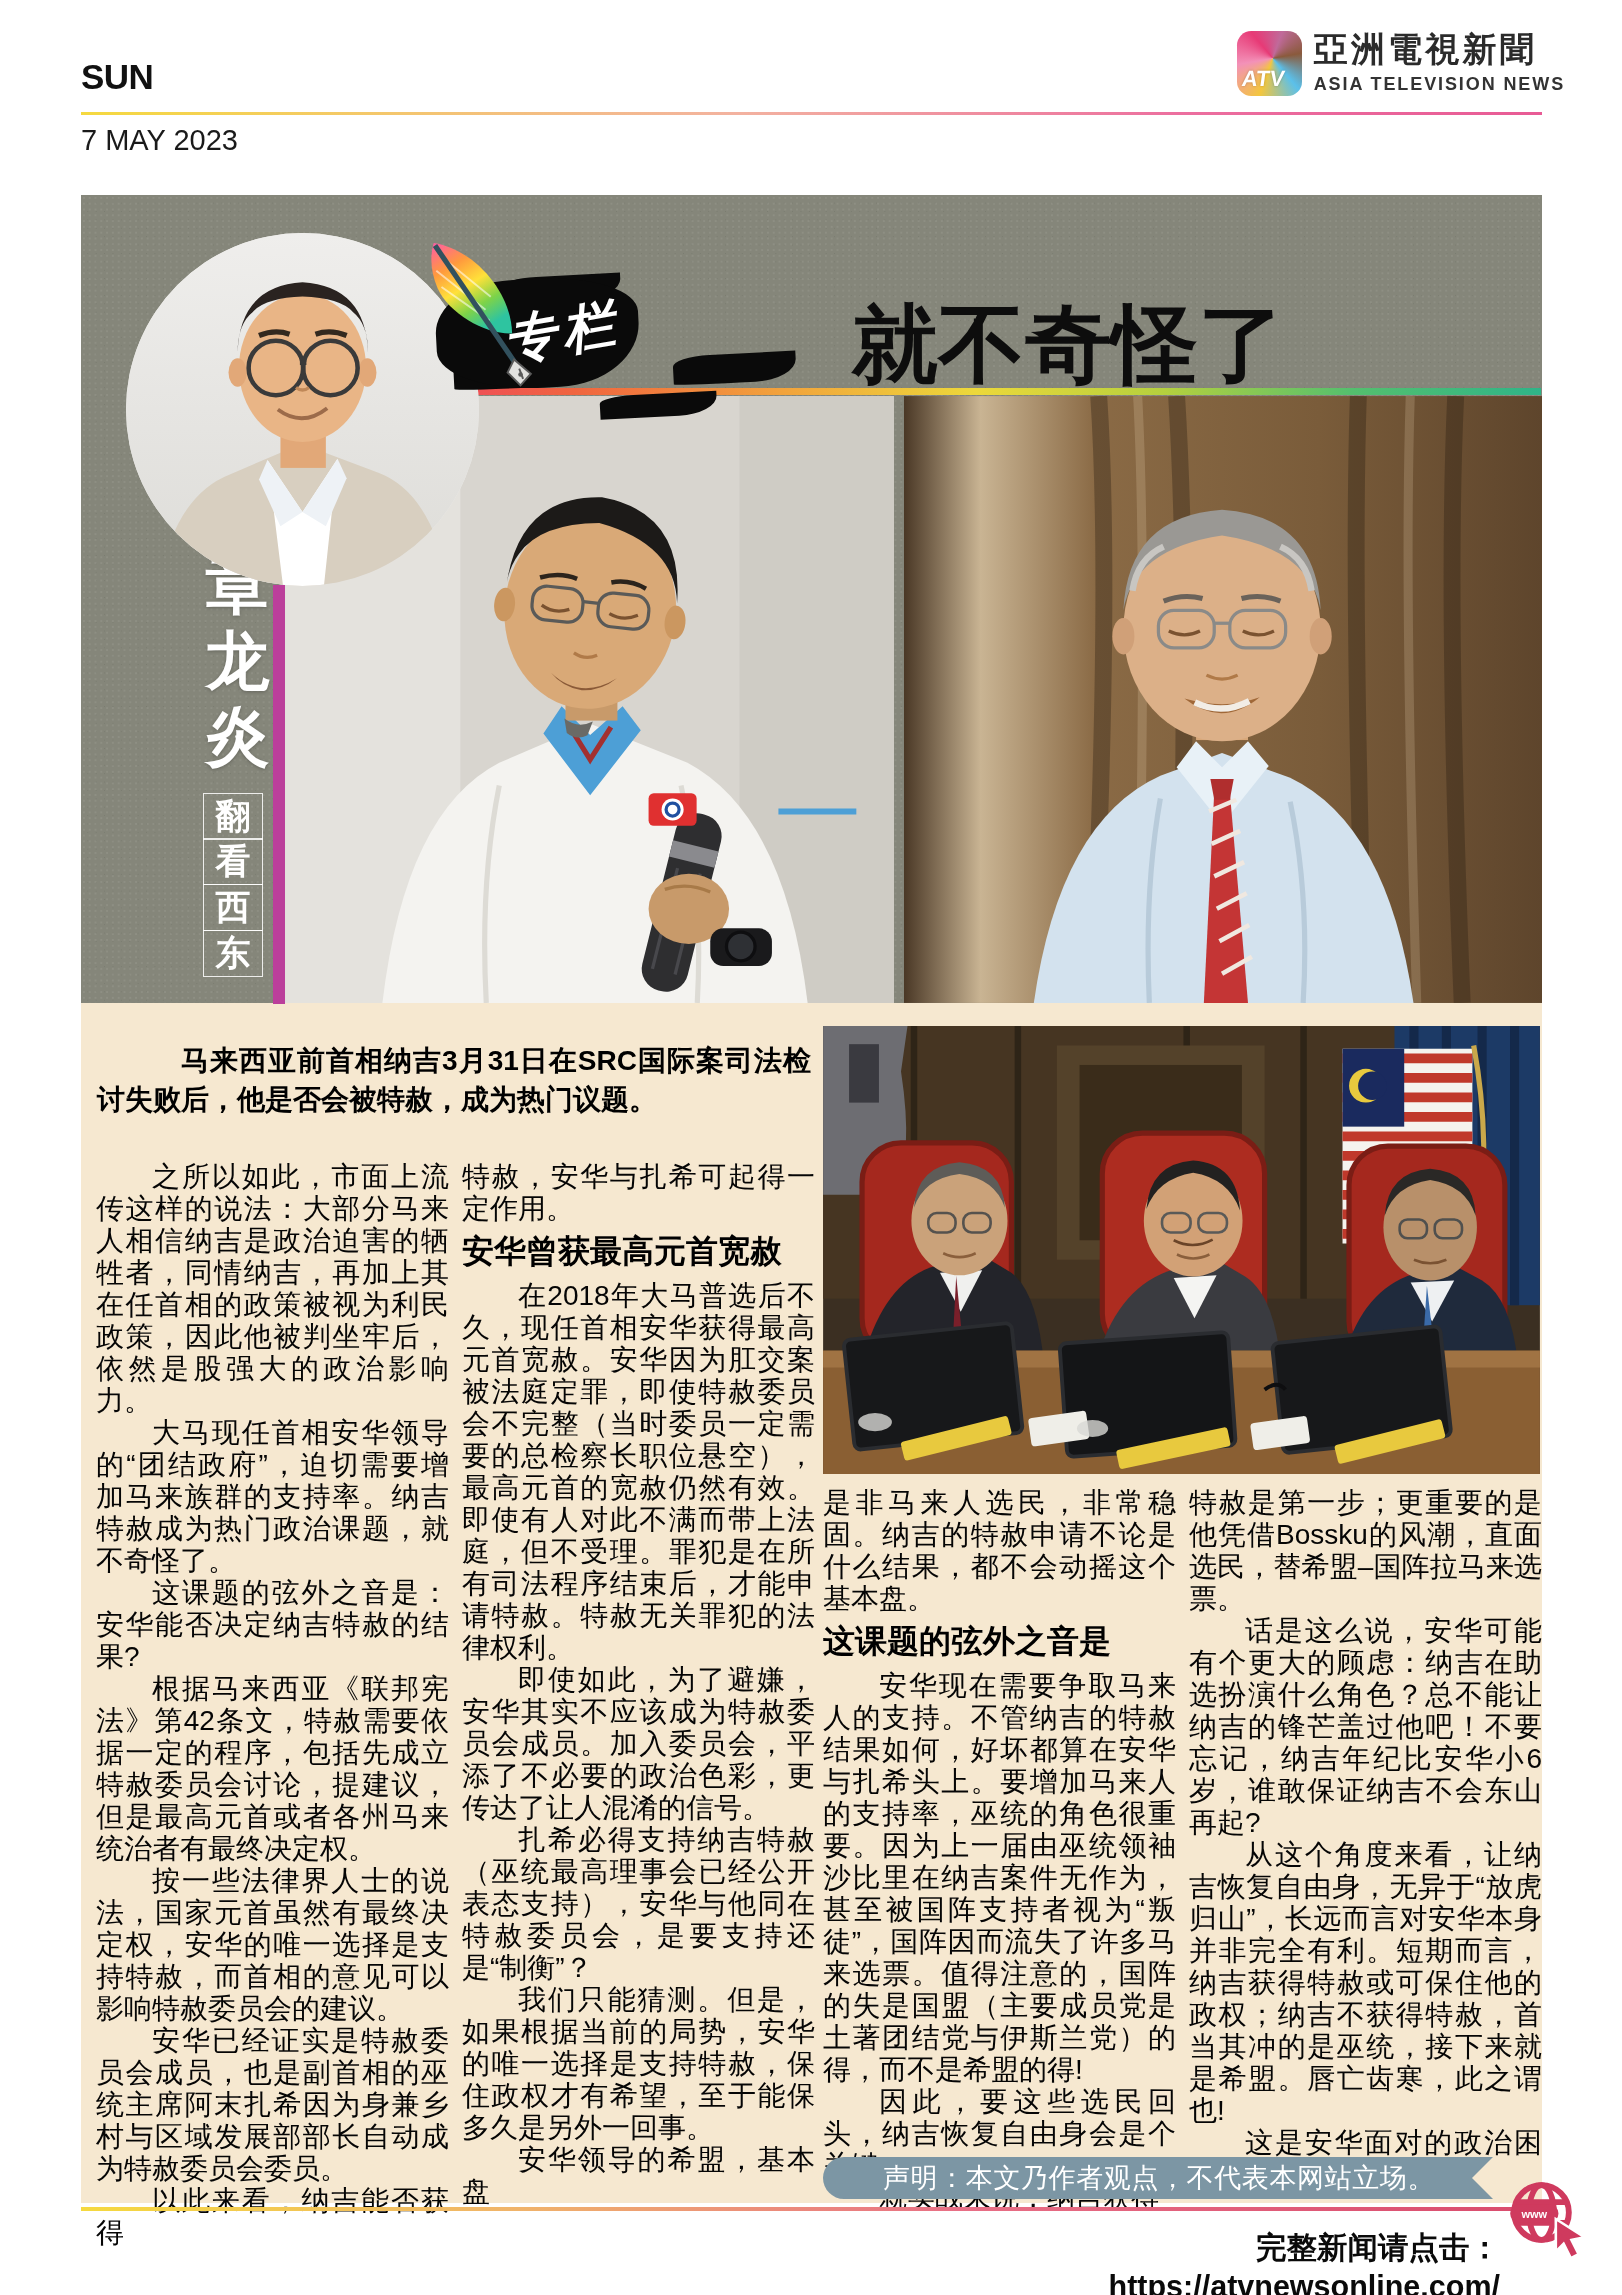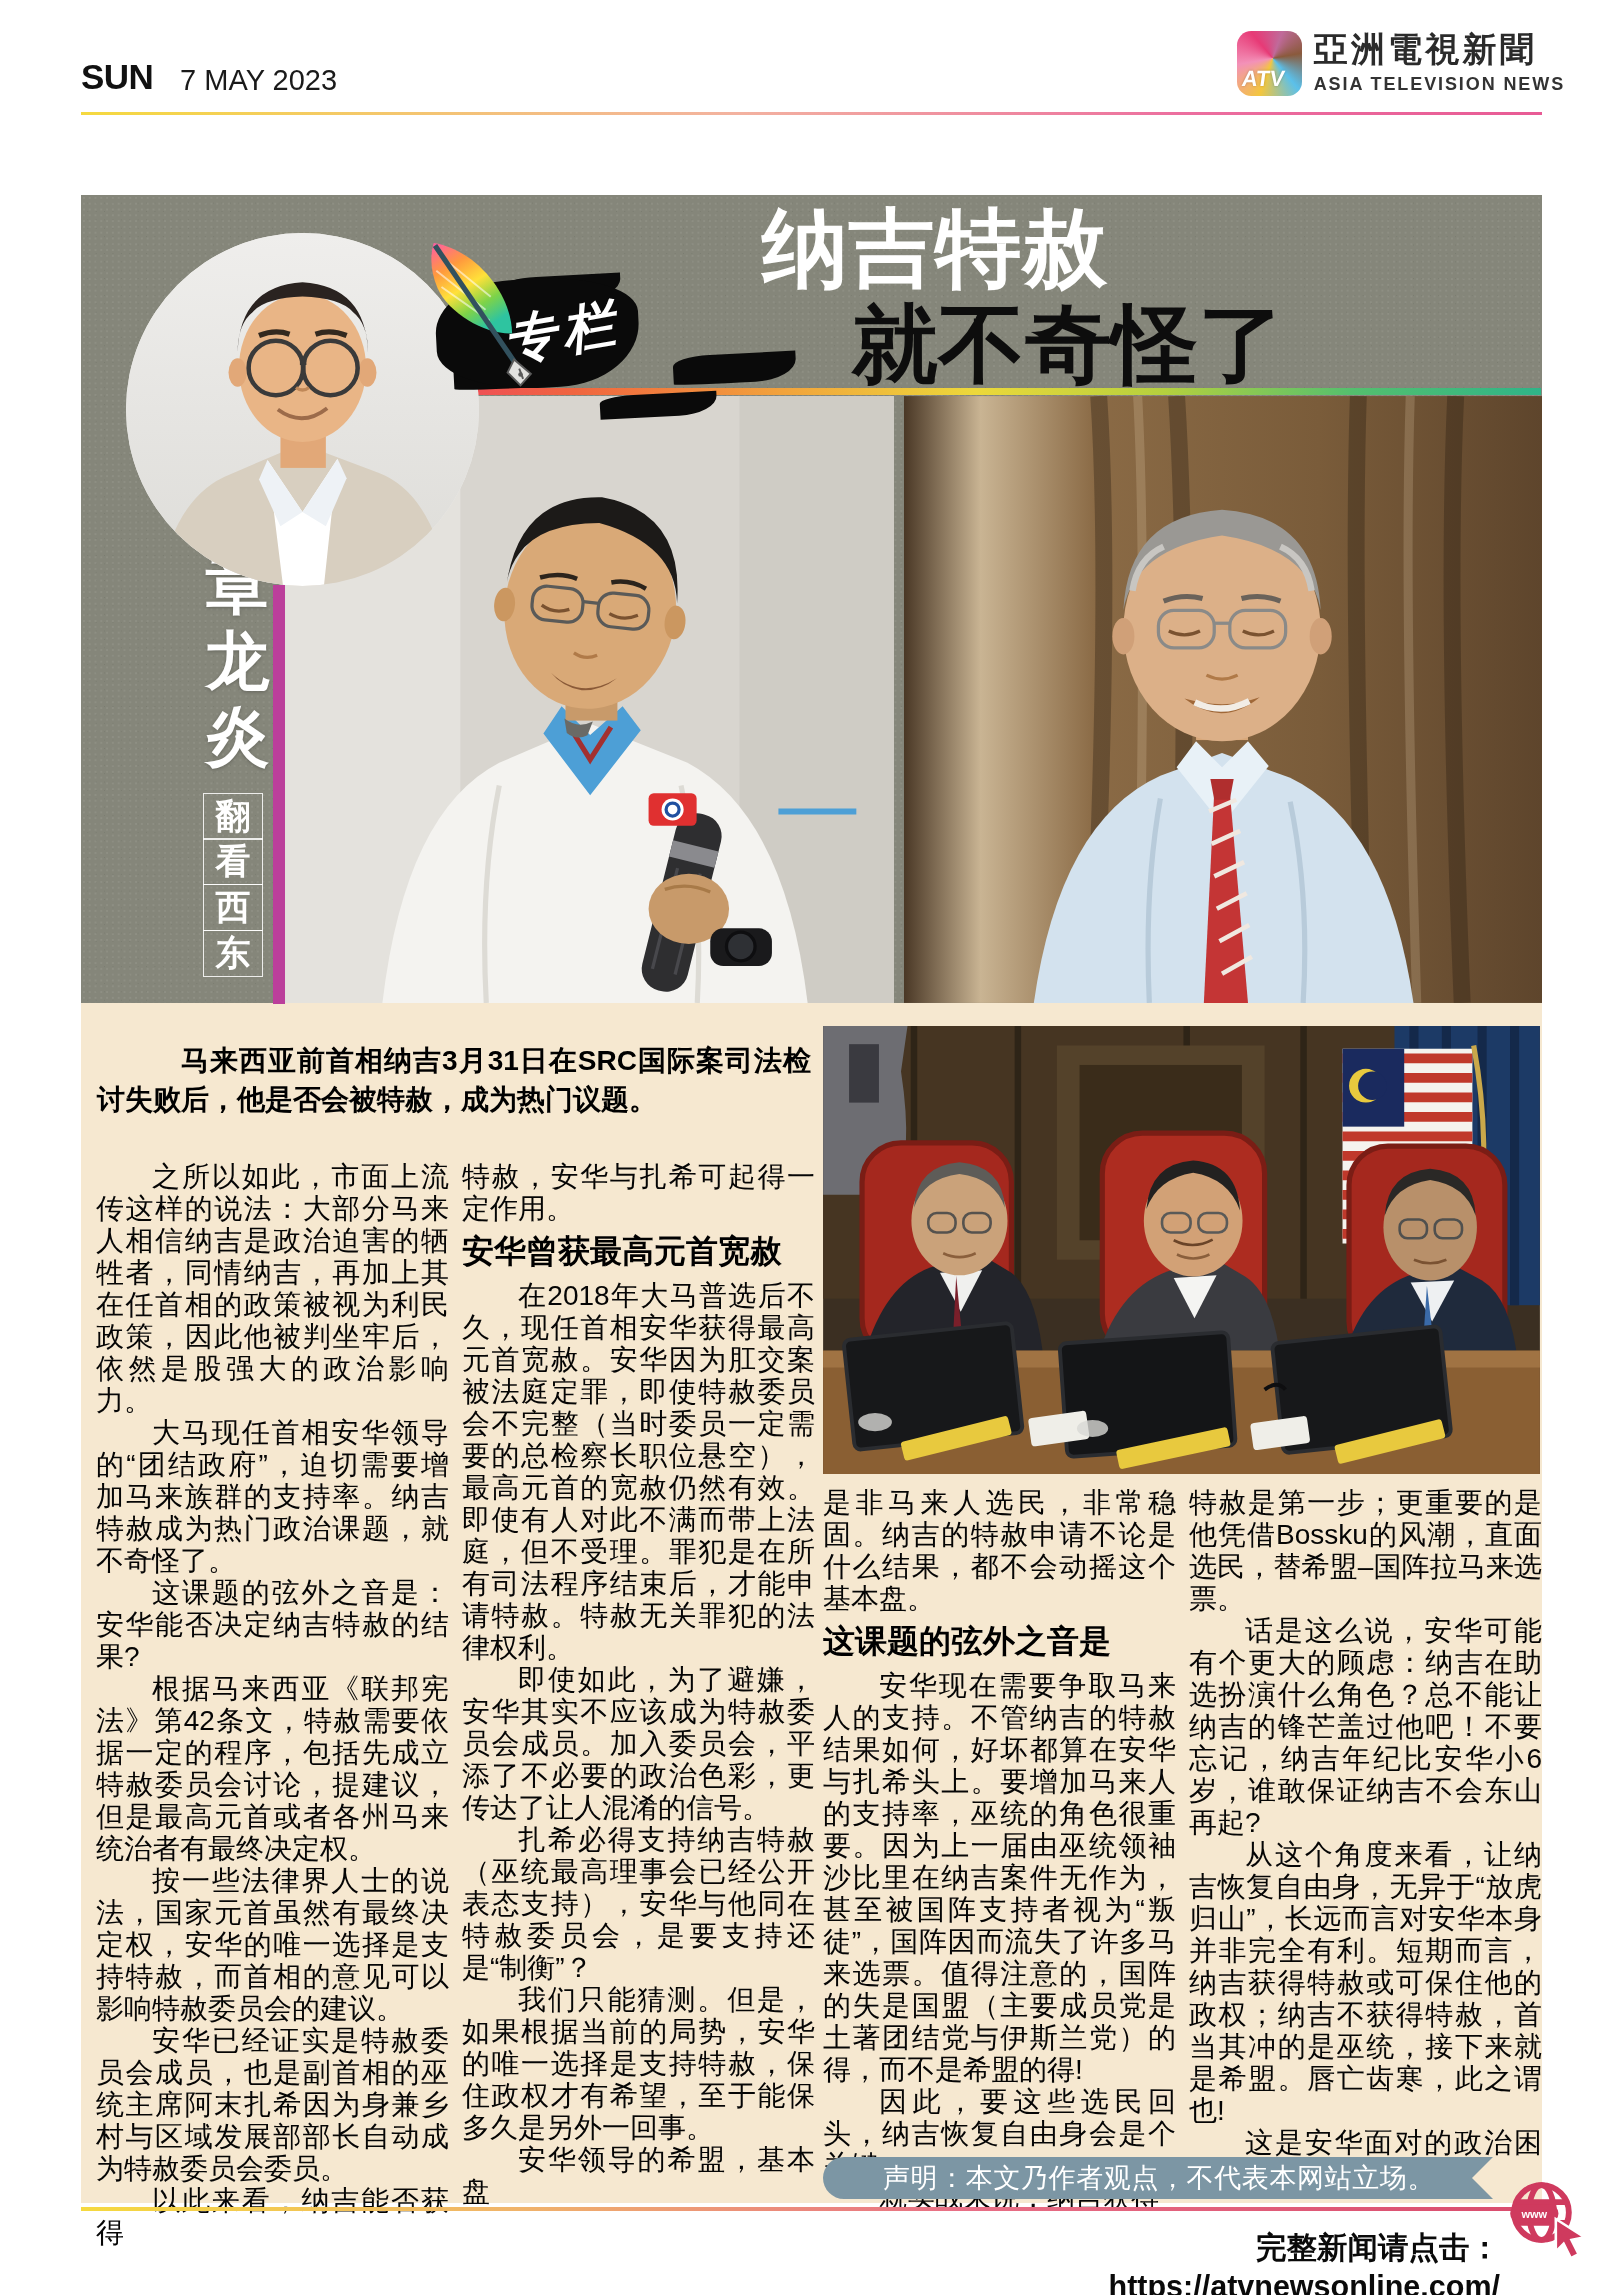--- a/index.html
+++ b/index.html
@@ -5,21 +5,21 @@
   :root{
     --feature-bg:#85867a; --beige-bg:#f6e8d0; --pink-bar:#bb3f9b;
     --statement-bg:#7c96a4; --caption-yellow:#f8d73e; --brand-crimson:#cf3a5e;
     --chair-red:#a5281e;
   }
   *{margin:0;padding:0;box-sizing:border-box;}
   body{background:#fff;font-family:"Liberation Sans","DejaVu Sans",sans-serif;}
   .page{position:relative;width:1623px;height:2295px;background:#fff;overflow:hidden;color:#000;}
 
   
-  .masthead{position:absolute;left:81px;top:57px;display:flex;align-items:flex-end;gap:27px;}
+  .masthead{position:absolute;left:81px;top:57px;display:flex;align-items:flex-start;gap:27px;flex-direction:column;}
   .masthead .day{font-size:35px;font-weight:800;letter-spacing:-0.6px;color:#111;}
   .masthead .date{font-size:29px;font-weight:500;color:#1a1a1a;letter-spacing:0;}
   .masthead-line{position:absolute;left:81px;top:112px;width:1461px;height:3.2px;
     background:linear-gradient(90deg,#f5d93f 0%,#f3b2a0 45%,#ec6f9f 75%,#e85b95 100%);}
   .logo{position:absolute;left:1237px;top:31px;display:flex;gap:11.7px;align-items:flex-start;}
   .logo-icon{position:relative;width:65px;height:65px;border-radius:14.3px;
     background:conic-gradient(from 200deg at 55% 42%,#f3c63e,#f391b8,#e73a76,#c06a9a,#8a5a3c,#5bc0ea,#f3c63e);}
   .logo-icon span{position:absolute;left:5.2px;bottom:3.9px;color:#fff;font-size:22px;font-weight:800;transform:skewX(-8deg);text-shadow:0 0 2.6px rgba(0,0,0,.25);}
   .logo-text .zh{font-size:34px;font-weight:800;color:#2b2b2b;letter-spacing:3.2px;line-height:1.1;}
   .logo-text .en{font-size:18px;font-weight:700;color:#333;letter-spacing:1.9px;margin-top:5.2px;}
@@ -91,21 +91,20 @@
       <span>ATV</span>
     </div>
     <div class="logo-text">
       <div class="zh">亞洲電視新聞</div>
       <div class="en">ASIA TELEVISION NEWS</div>
     </div>
   </div>
 
   <section class="feature">
     <div class="rainbow-divider"></div>
-    <div class="feature-title-1">纳吉特赦</div>
     <div class="feature-title-2">就不奇怪了</div>
 
     <div class="columnist-circle">
       <svg viewBox="0 0 544 544" width="353" height="353">
         <defs>
           <linearGradient id="cbg" x1="0" y1="0" x2="0" y2="1">
             <stop offset="0" stop-color="#efeeec"></stop>
               <stop offset="1" stop-color="#dddcd8"></stop>
           </linearGradient>
         </defs>

